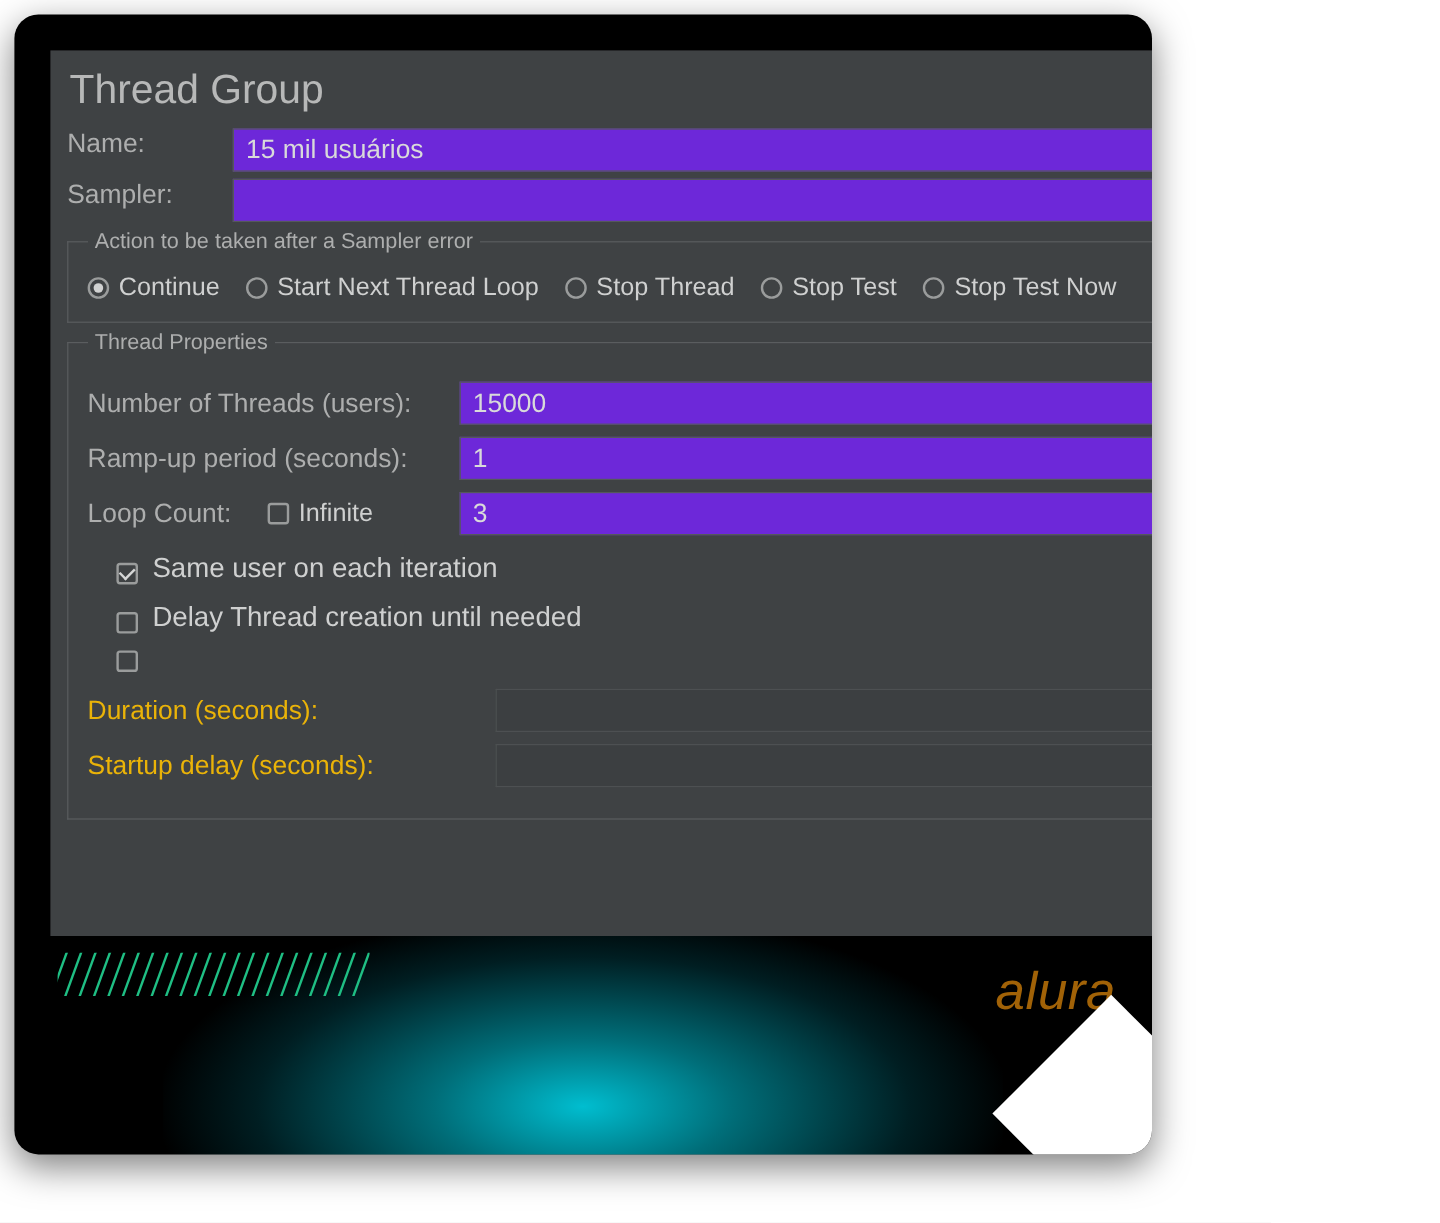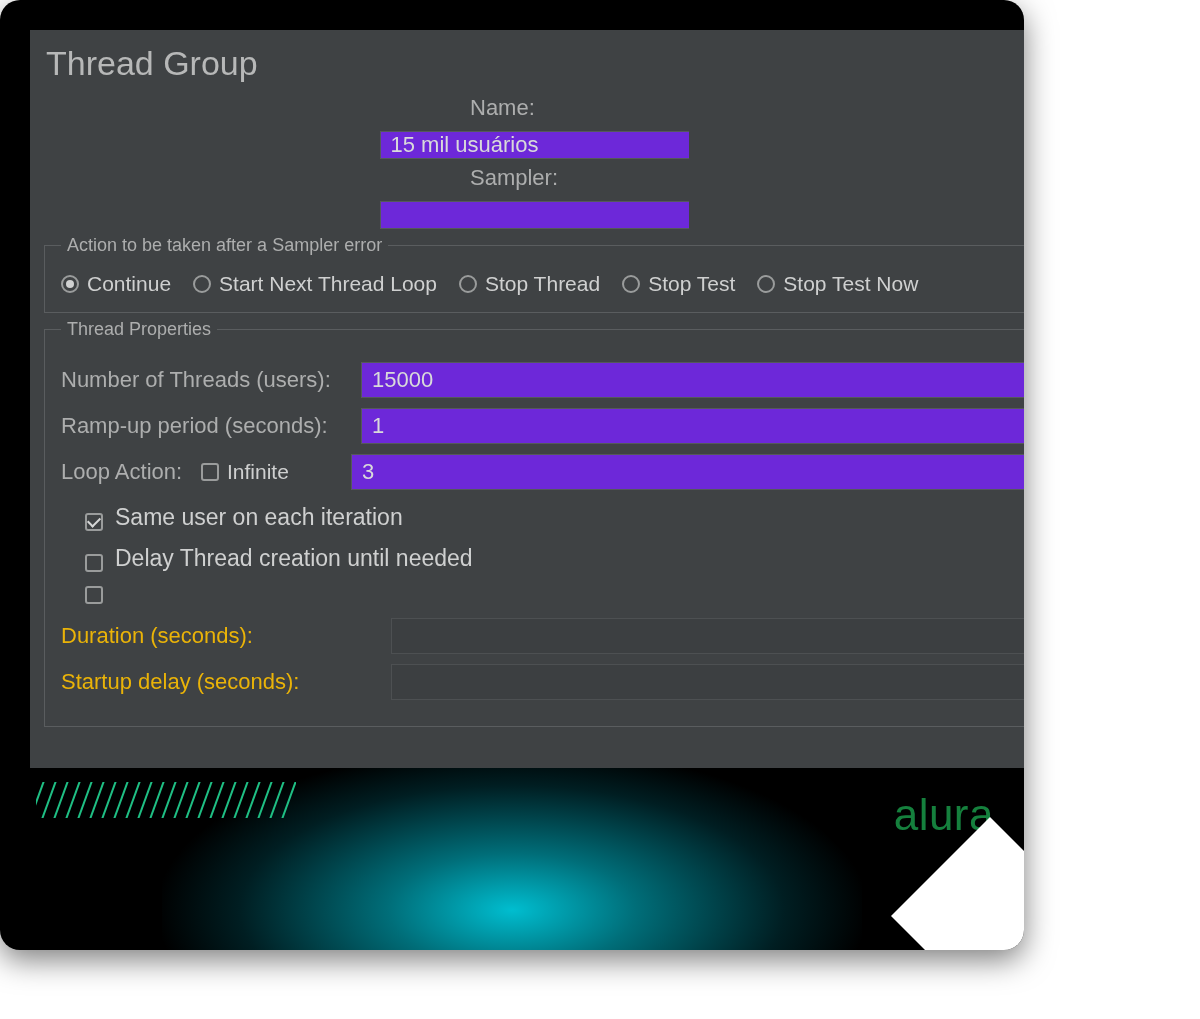--- a/index.html
+++ b/index.html
@@ -1,22 +1,22 @@
 <!DOCTYPE html>
 <html><head>
 <meta charset="utf-8">
 <style>
   * { box-sizing: border-box; margin: 0; padding: 0; }
   html, body { width: 1200px; height: 1019px; background: #fff; font-family: Arial, Helvetica, sans-serif; overflow:hidden; }
 
   .card {
     position: relative;
-    width: 1024px;
+    width: 948px;
     height: 950px;
-    margin: 0;
+    margin: 12px;
     background: #000;
     border-radius: 20px;
     box-shadow: 0 10px 30px rgba(0,0,0,0.5);
     overflow: hidden;
   }
 
   .glow {
     position: absolute;
     left: 50%;
     bottom: -120px;
@@ -42,24 +42,23 @@
   .panel-title {
     font-size: 34px;
     font-weight: 400;
     color: #b7b8b8;
     margin-bottom: 12px;
     padding-left: 2px;
   }
 
   .field-row {
     display: flex;
-    align-items: center;
+    align-items: flex-start;
     gap: 10px;
     margin: 6px 0;
-    flex-direction: column;
   }
   .field-label {
     font-size: 22px;
     color: #adaeae;
     min-width: 128px;
   }
   .text-input {
     flex: 1;
     height: 36px;
     background: #6d28d9;
@@ -87,21 +86,21 @@
 
   .radio-row { display: flex; flex-wrap: wrap; gap: 22px; align-items: center; margin-top:4px; }
   .radio-item { display: inline-flex; align-items: center; gap: 8px; font-size: 21px; color: #cfd0d0; cursor: pointer; }
   .radio {
     width: 18px; height: 18px; border-radius: 50%;
     border: 2px solid #9a9c9c; display:inline-flex; align-items:center; justify-content:center;
     background:#3f4244;
   }
   .radio.checked::after { content:""; width:8px; height:8px; border-radius:50%; background:#d0d1d1; }
 
-  .prop-row { display:flex; align-items:center; margin:10px 0; }
+  .prop-row { display:flex; align-items:center; gap:10px; margin:10px 0; }
   .prop-label { font-size:22px; color:#adaeae; min-width: 300px; }
   .prop-label.short { min-width: 140px; }
 
   .checkbox {
     width:18px; height:18px; border:2px solid #9a9c9c; border-radius:3px;
     display:inline-flex; align-items:center; justify-content:center;
     background:#3f4244; flex-shrink:0;
   }
   .checkbox.checked::after {
     content:""; width:10px; height:6px; border-left:2px solid #d5d6d6; border-bottom:2px solid #d5d6d6;
@@ -126,25 +125,26 @@
     background:#1fbf84;
     transform: rotate(20deg);
     top:-4px;
   }
 
   .brand {
     position:absolute;
     right: 30px;
     bottom: 110px;
     z-index:3;
-    color:#15803d;
+    color:#a16207;
     font-size:44px;
     letter-spacing:0.5px;
     font-family: Arial, Helvetica, sans-serif;
     font-weight:400;
+    font-style:italic;
   }
   
   .cut {
     position:absolute;
     right:-36px;
     bottom:-36px;
     width:140px; height:140px;
     background:#fff;
     transform: rotate(45deg);
     z-index:5;
@@ -202,21 +202,21 @@
         <div class="prop-label">Number of Threads (users):</div>
         <input class="text-input" value="15000" style="">
       </div>
 
       <div class="prop-row">
         <div class="prop-label">Ramp-up period (seconds):</div>
         <input class="text-input" value="1" style="">
       </div>
 
       <div class="prop-row">
-        <div class="prop-label short">Loop Action:</div>
+        <div class="prop-label short">Loop Count:</div>
         <label class="radio-item" style="gap:8px; min-width:150px;">
           <span class="checkbox"></span>
           <span>Infinite</span>
         </label>
         <input class="text-input" value="3" style="">
       </div>
 
       <label class="check-row">
         <span class="checkbox checked"></span>
         <span>Same user on each iteration</span>

